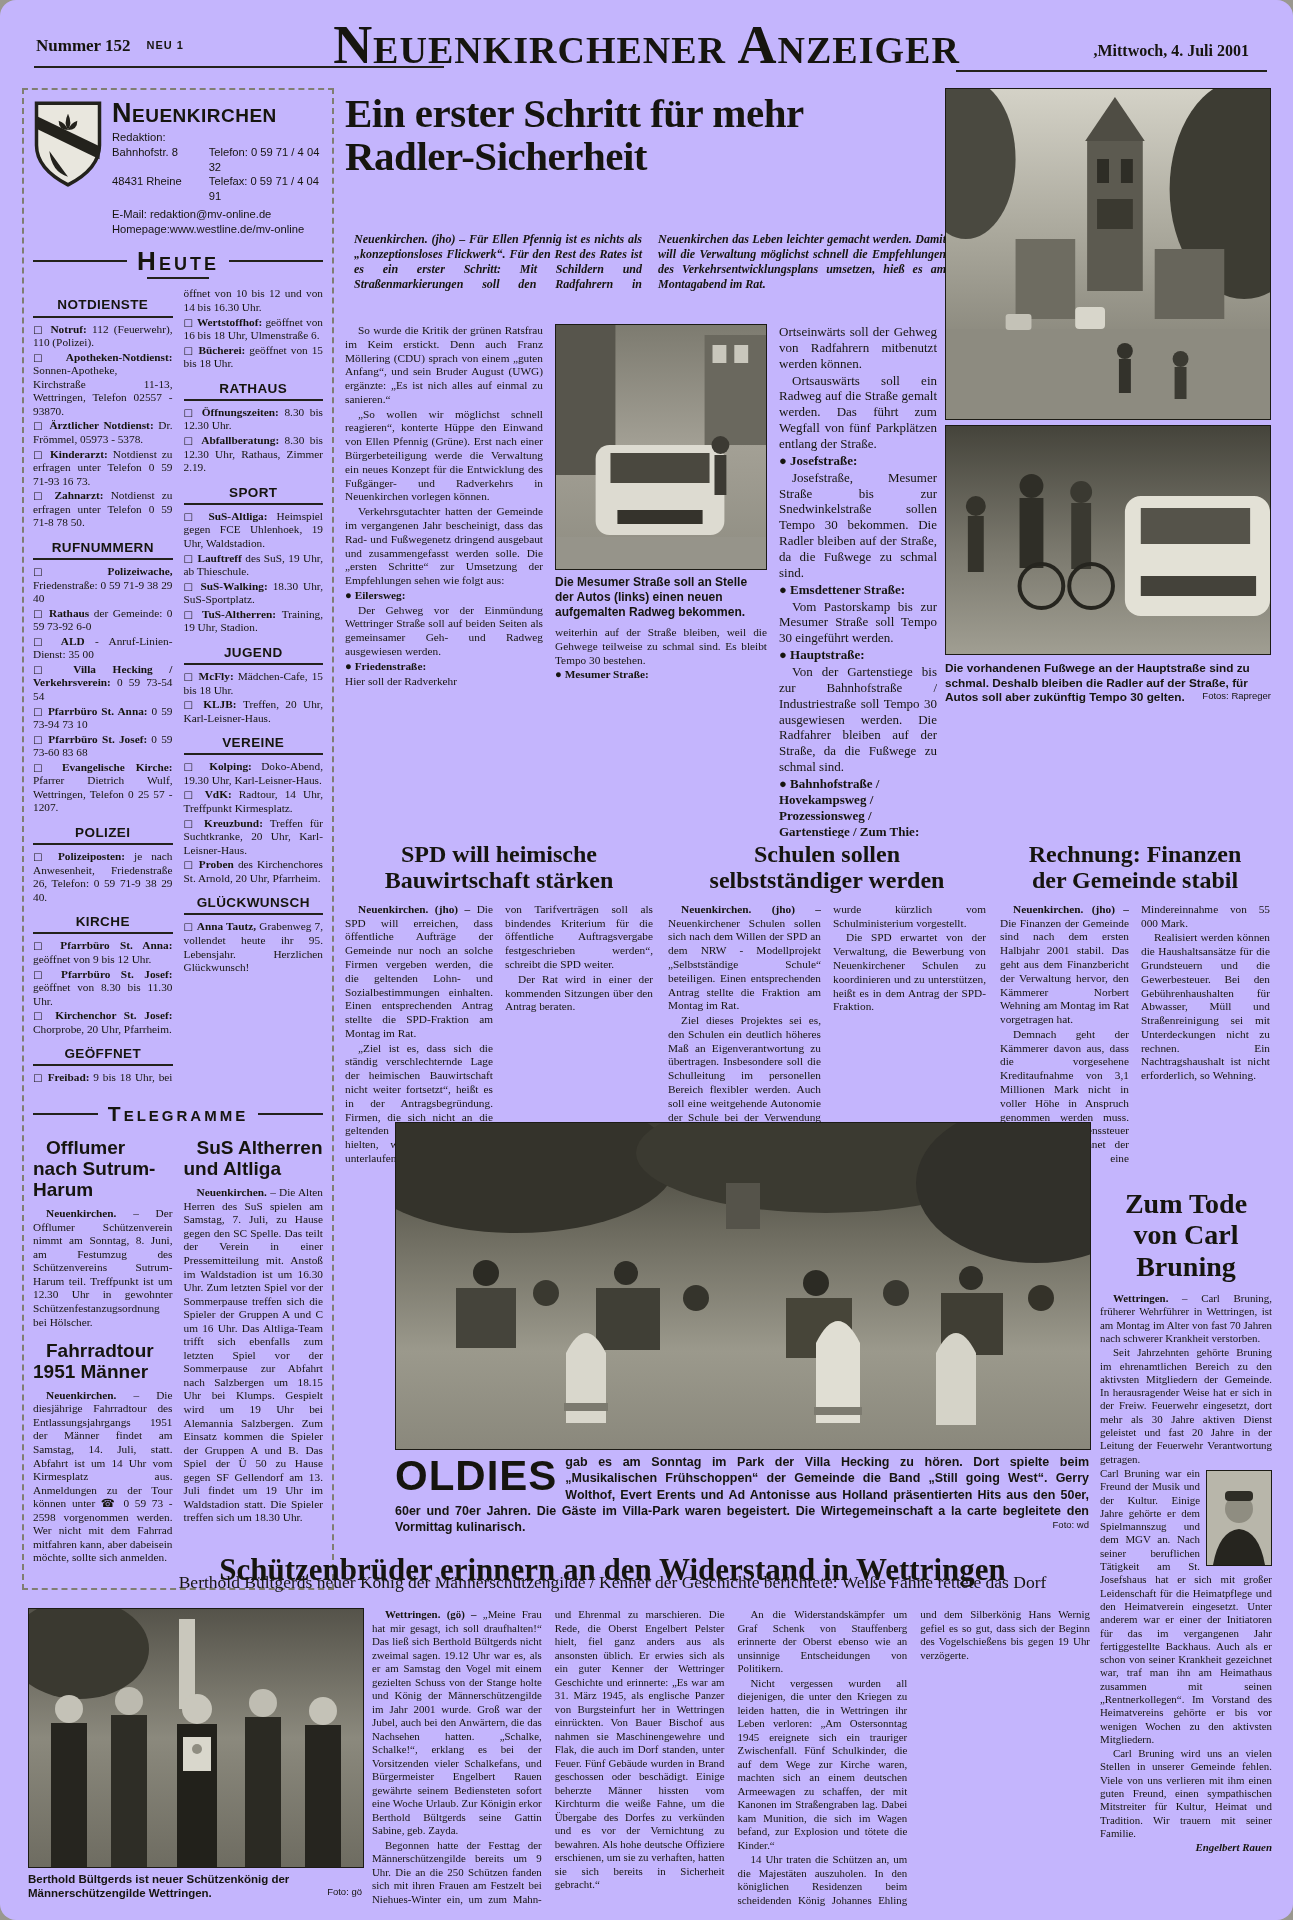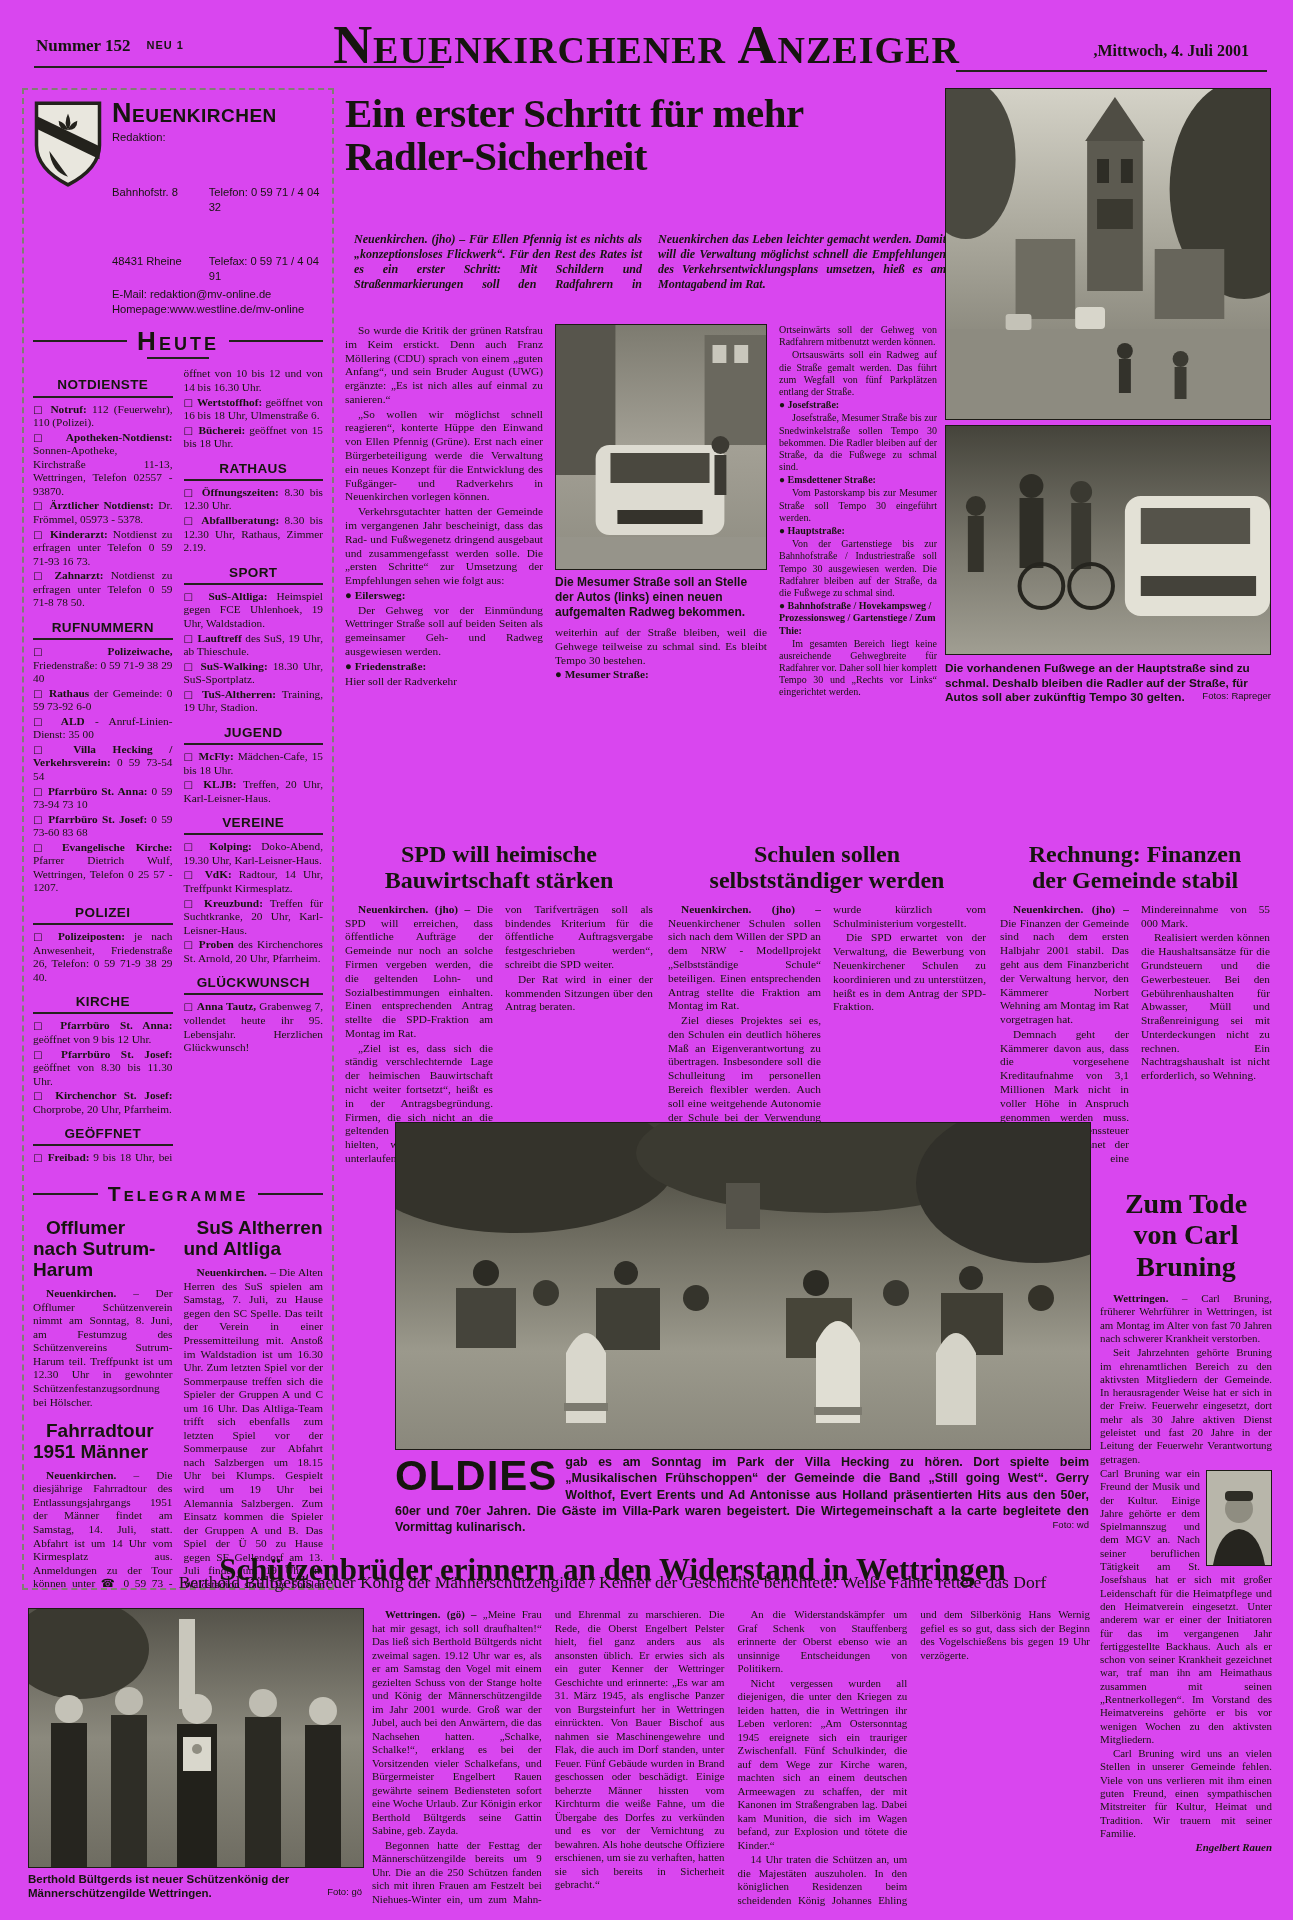--- a/index.html
+++ b/index.html
@@ -1,35 +1,35 @@
 <!DOCTYPE html>
 <html><head>
 <meta charset="utf-8">
 <style>
   html,body{margin:0;padding:0;background:#9a988f;}
-  .page{position:relative;width:1293px;height:1920px;background:#d946ef;color:#16150f;
-        font-family:"Liberation Serif",serif;overflow:hidden;margin:0 auto;}
+  .page{position:relative;width:1293px;height:1920px;background:#c4b5fd;color:#16150f;
+        font-family:"Liberation Serif",serif;overflow:hidden;margin:0 auto;border-radius:16px;}
 
   
   .mast-issue{position:absolute;left:36px;top:36px;font:bold 17px "Liberation Serif",serif;}
   .mast-edition{font:bold 11px "Liberation Sans",sans-serif;margin-left:16px;letter-spacing:1px;vertical-align:2px;}
   .mast-title{position:absolute;left:0;right:0;top:16px;text-align:center;
               font:bold 54px/1.1 "Liberation Serif",serif;font-variant:small-caps;letter-spacing:1px;}
   .mast-date{position:absolute;right:44px;top:42px;font:bold 16px "Liberation Serif",serif;}
   .mast-rule-left{position:absolute;left:34px;top:66px;width:410px;border-top:2px solid #23221c;}
   .mast-rule-right{position:absolute;left:956px;right:26px;top:70px;border-top:2px solid #23221c;}
 
   
   .left-module{position:absolute;left:22px;top:88px;width:312px;height:1502px;
                border:2px dashed #807e72;padding:8px 9px;box-sizing:border-box;overflow:hidden;}
   .lm-head{display:flex;gap:9px;}
   .crest{width:70px;height:92px;flex:none;}
   .lm-info{font:11.2px/1.32 "Liberation Sans",sans-serif;padding-top:2px;}
   .lm-name{font:bold 27px/1 "Liberation Sans",sans-serif;font-variant:small-caps;letter-spacing:.5px;margin-bottom:3px;}
-  .addr-row{display:flex;gap:26px;margin-top:40px;}
+  .addr-row{display:flex;gap:26px;}
   .addr-row .c1{width:78px;}
   .lm-mail{margin-top:3px;}
   .ruled-title{display:flex;align-items:center;gap:10px;margin:12px 0 2px;}
   .ruled-title::before,.ruled-title::after{content:"";flex:1;border-top:2px solid #23221c;}
   .ruled-title span{font:600 26px/1 "Liberation Sans",sans-serif;font-variant:small-caps;letter-spacing:3px;}
   .title-underline{width:62px;border-top:2px solid #23221c;margin:3px auto 8px;}
   .heute-cols{display:flex;gap:11px;height:800px;overflow:hidden;}
   .hcol{flex:1;font-size:11.3px;line-height:1.2;text-align:justify;}
 
   .blk{margin:0 0 1px;}
@@ -49,21 +49,21 @@
   .art .blk.sig{text-indent:0;text-align:right;font-weight:bold;font-style:italic;}
 
   
   .radler{position:absolute;left:345px;top:92px;width:592px;height:744px;}
   .r-headline{font:bold 41px/1.06 "Liberation Serif",serif;letter-spacing:-.5px;}
   .r-subhead{font:21px/1.2 "Liberation Serif",serif;margin:9px 0 0 14px;}
   .r-lead{position:absolute;left:9px;top:140px;width:592px;height:82px;column-count:2;column-gap:16px;
           font-weight:bold;font-size:12px;line-height:1.25;text-align:justify;overflow:hidden;font-style:italic;}
   .r-col1{position:absolute;left:0;top:232px;width:198px;height:512px;overflow:hidden;}
   .r-mid{position:absolute;left:210px;top:232px;width:212px;}
-  .r-col3{position:absolute;left:434px;top:232px;width:158px;height:514px;overflow:hidden;font-size:10px;}
+  .r-col3{position:absolute;left:434px;top:232px;width:158px;height:514px;overflow:hidden;font-size:13px;}
   .caption{font:bold 12px/1.25 "Liberation Sans",sans-serif;margin:5px 0 6px;}
   .credit{float:right;font:9.5px "Liberation Sans",sans-serif;font-weight:normal;}
 
   
   .ph{position:relative;border:1px solid #1c1b15;overflow:hidden;background:#a5a296;}
   .ph svg{display:block;width:100%;height:100%;}
   .photo-mesumer{height:244px;}
   .photos-right{position:absolute;left:945px;top:88px;width:326px;}
   .photo-church{height:330px;}
   .photo-hauptstrasse{height:228px;margin-top:5px;}

